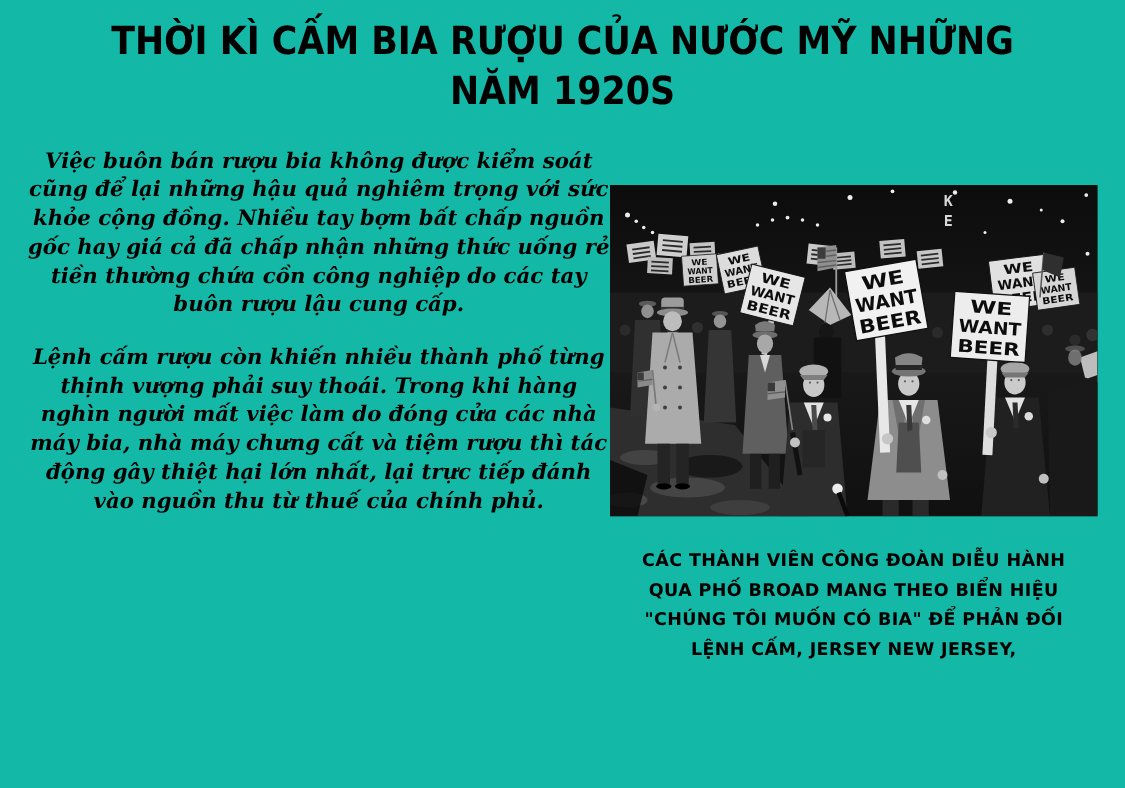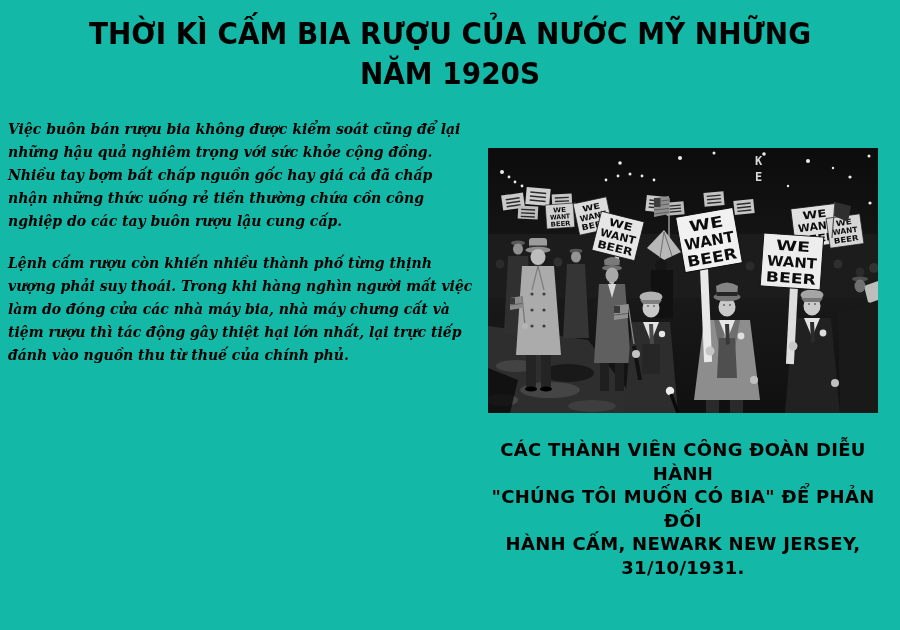--- a/index.html
+++ b/index.html
@@ -8,33 +8,33 @@
     position:relative; width:900px; height:630px; background:#14b8a6;
     overflow:hidden; color:#000; font-family:"DejaVu Sans", sans-serif;
   }
   .title {
     position:absolute; top:14px; left:0; width:900px; margin:0;
     text-align:center; font-size:31px; line-height:1.28; font-weight:bold;
     letter-spacing:0px; white-space:pre-line; transform:scaleX(0.9);
     font-family:"DejaVu Sans", sans-serif;
   }
   .body-col {
-    position:absolute; left:8px; top:118px; width:468px;
+    position:absolute; left:21px; top:118px; width:468px;
     font-family:"DejaVu Serif", serif; font-style:italic; font-weight:bold;
-    font-size:14px; line-height:23px; text-align:left; color:#000;
+    font-size:17px; line-height:23px; text-align:center; color:#000;
   }
   .body-col p { margin:0 0 19px 0; }
   .photo-wrap {
     position:absolute; left:488px; top:148px; width:390px; height:265px;
     background:#141414;
   }
   .photo-wrap svg { display:block; width:390px; height:265px; }
   .caption {
     position:absolute; left:488px; top:438px; width:390px;
-    text-align:center; font-weight:bold; font-size:18px; line-height:23.5px;
+    text-align:center; font-weight:bold; font-size:14px; line-height:23.5px;
     letter-spacing:0.3px; font-family:"DejaVu Sans", sans-serif;
   }
   .sign-text { font-family:"DejaVu Sans", sans-serif; font-weight:bold; fill:#0d0d0d; }
   .marquee { font-family:"DejaVu Sans Mono", monospace; font-weight:bold; fill:#d8d8d8; }
 </style>
 </head>
 <body>
 
 <div class="page">
 
@@ -357,18 +357,18 @@
         <rect x="274" y="87" width="60" height="53" fill="#ededed" stroke="#111111" stroke-width="1"></rect>
         <text x="304" y="103" font-size="14" class="sign-text" text-anchor="middle" textLength="34" lengthAdjust="spacingAndGlyphs">WE</text>
         <text x="304" y="119" font-size="14" class="sign-text" text-anchor="middle" textLength="50" lengthAdjust="spacingAndGlyphs">WANT</text>
         <text x="304" y="135" font-size="14" class="sign-text" text-anchor="middle" textLength="50" lengthAdjust="spacingAndGlyphs">BEER</text>
       </g>
     </svg>
   </div>
 
   <div class="caption">
     <div>CÁC THÀNH VIÊN CÔNG ĐOÀN DIỄU HÀNH</div>
+    <div>QUA PHỐ BROAD MANG THEO BIỂN HIỆU</div>
     <div>"CHÚNG TÔI MUỐN CÓ BIA" ĐỂ PHẢN ĐỐI</div>
-    <div>HÀNH CẤM, NEWARK NEW JERSEY,</div>
-    <div>31/10/1931.</div>
+    <div>LỆNH CẤM, JERSEY NEW JERSEY,</div>
   </div>
 
 </div>
 
 </body></html>

